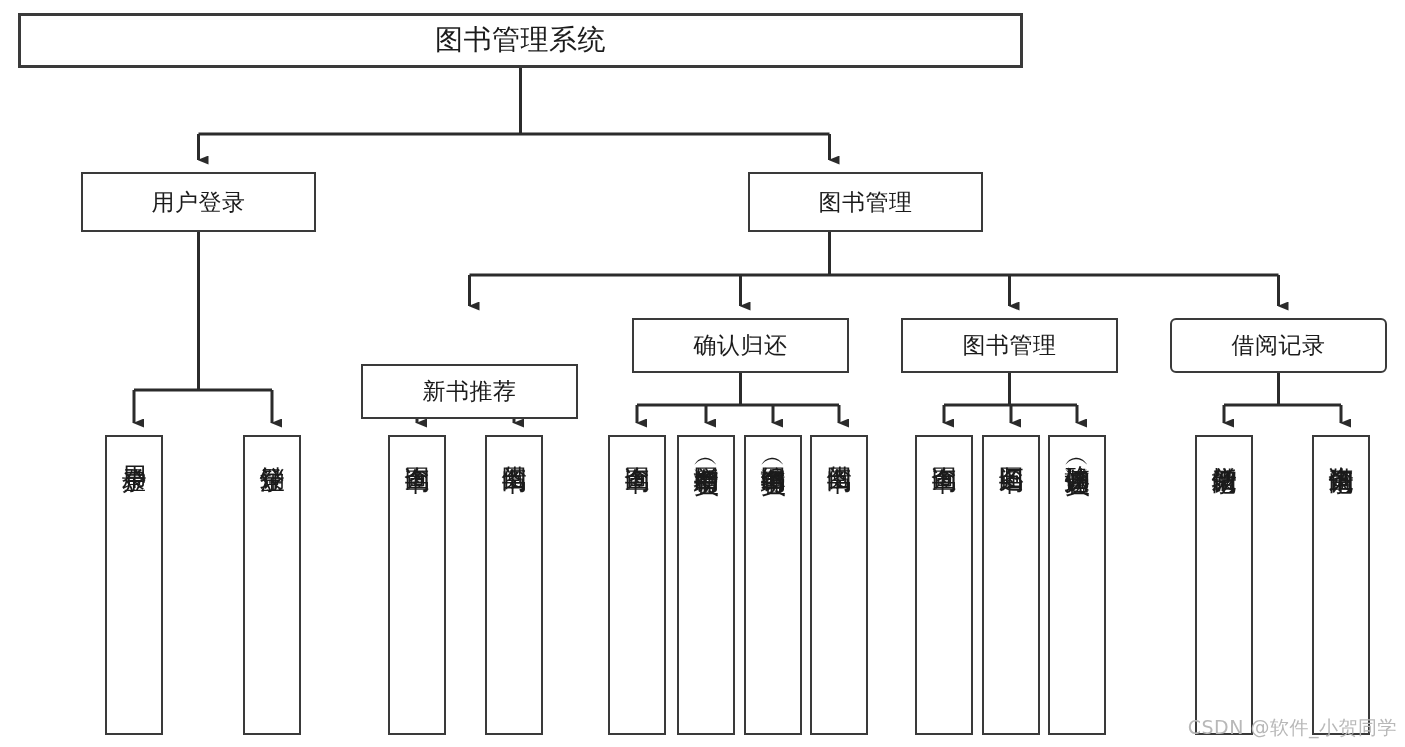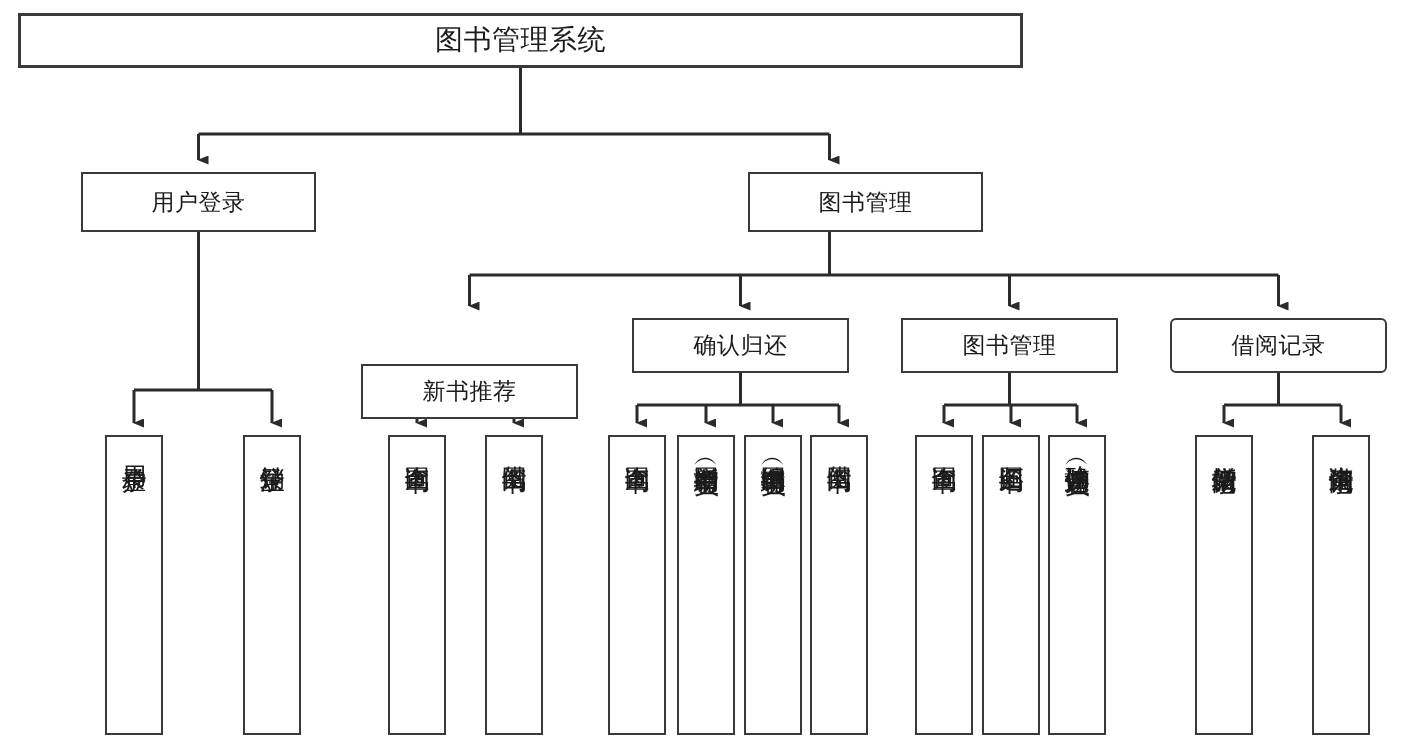--- a/index.html
+++ b/index.html
@@ -179,14 +179,15 @@
         <span class="node-label">确认归还（管理员）</span>
       </div>
       <div class="node leaf" style="left: 1195px; top: 435px; width: 58px; height: 300px;">
         <span class="node-label">新增借阅记录</span>
       </div>
       <div class="node leaf" style="left: 1312px; top: 435px; width: 58px; height: 300px;">
         <span class="node-label">查询借阅记录</span>
       </div>
     </div>
 
+  <div id="watermark">CSDN @软件_小贺同学</div>
 
 </div>
 
 </body></html>

